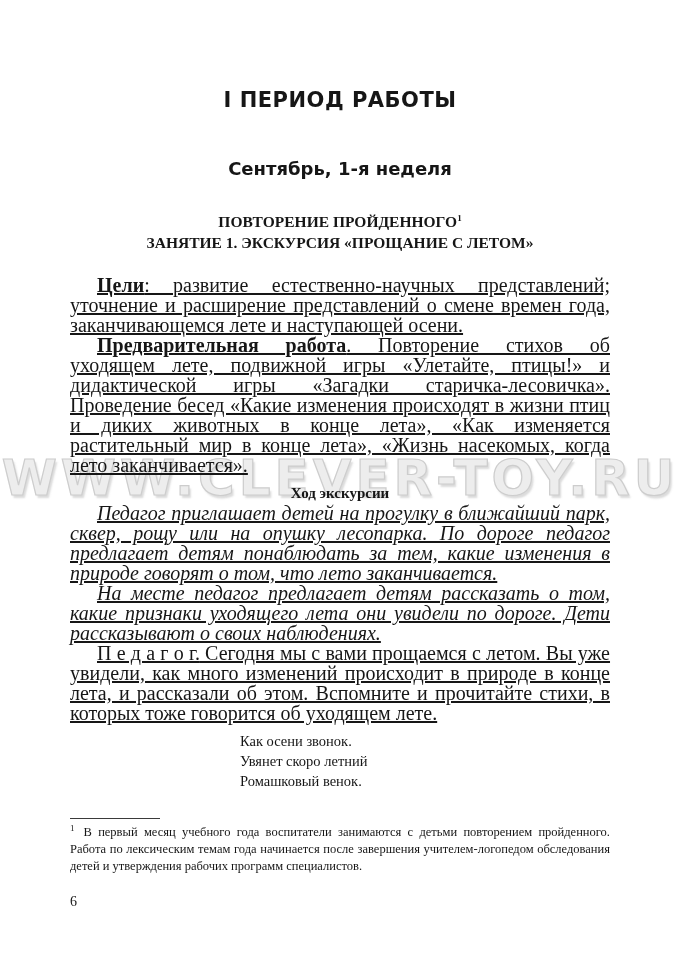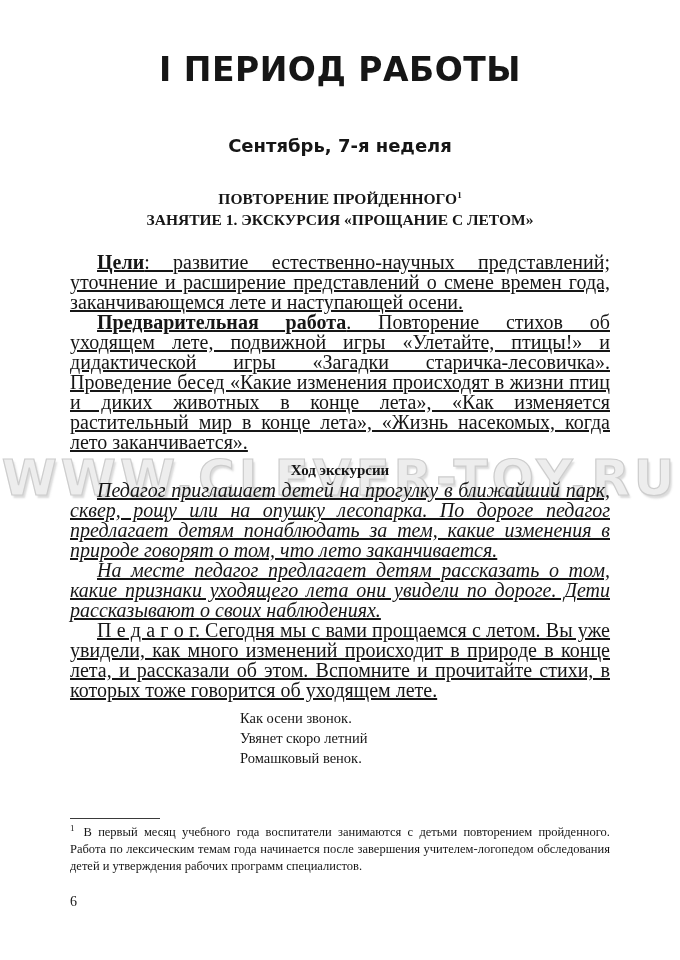--- a/index.html
+++ b/index.html
@@ -31,25 +31,25 @@
     -webkit-text-stroke: 1.2px #cdcdcd;
     text-shadow: 2px 3px 2px rgba(175,175,175,0.45);
     user-select: none;
   }
   .content {
     position: relative;
     z-index: 1;
     margin: 0 70px;
   }
   .period-title {
-    padding-top: 50px;
+    padding-top: 88px;
     text-align: center;
     font-family: "DejaVu Sans", sans-serif;
     font-weight: 700;
-    font-size: 33px;
+    font-size: 21px;
     letter-spacing: 0.5px;
   }
   .week-subtitle {
     margin-top: 46px;
     text-align: center;
     font-family: "DejaVu Sans", sans-serif;
     font-weight: 700;
     font-size: 18px;
   }
   .lesson-heading {
@@ -119,21 +119,21 @@
 <body>
 
 <div class="page">
 
   <div class="watermark">WWW.CLEVER-TOY.RU</div>
 
   <div class="content">
 
     <div class="period-title">I ПЕРИОД РАБОТЫ</div>
 
-    <div class="week-subtitle">Сентябрь, 7-я неделя</div>
+    <div class="week-subtitle">Сентябрь, 1-я неделя</div>
 
     <div class="lesson-heading">
       <div><span>ПОВТОРЕНИЕ ПРОЙДЕННОГО</span><sup>1</sup></div>
       <div>ЗАНЯТИЕ 1. ЭКСКУРСИЯ «ПРОЩАНИЕ С ЛЕТОМ»</div>
     </div>
 
     <p class="para first"><span class="bold">Цели</span><span>: развитие естественно-научных представлений; уточнение и расширение представлений о смене времен года, заканчивающемся лете и наступающей осени.</span></p>
 
     <p class="para"><span class="bold">Предварительная работа</span><span>. Повторение стихов об уходящем лете, подвижной игры «Улетайте, птицы!» и дидактической игры «Загадки старичка-лесовичка». Проведение бесед «Какие изменения происходят в жизни птиц и диких животных в конце лета», «Как изменяется растительный мир в конце лета», «Жизнь насекомых, когда лето заканчивается».</span></p>
 

